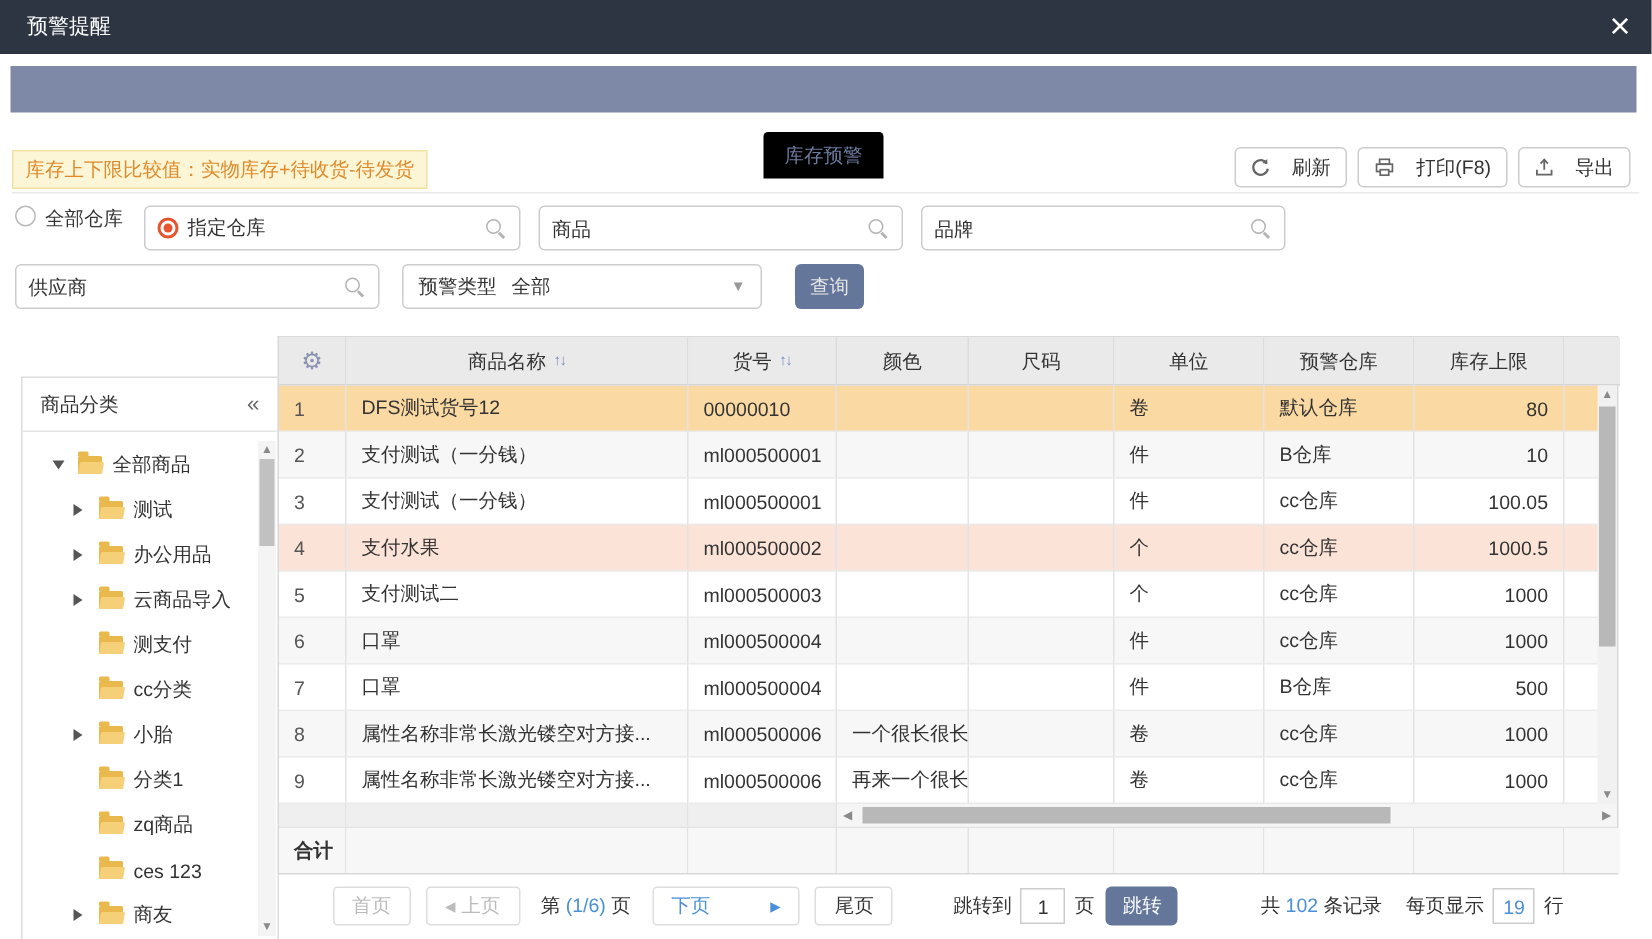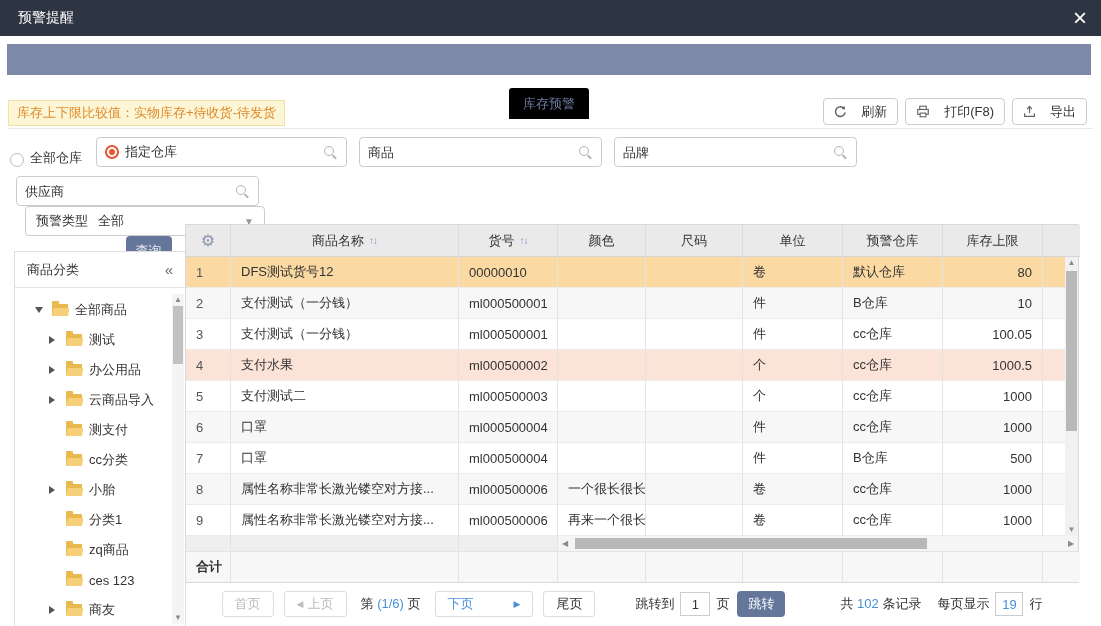--- a/index.html
+++ b/index.html
@@ -19,22 +19,22 @@
 
   
   .notice { position:absolute; left:8px; top:100px; background:#fcf6d6; border:1px solid #f2e1a2;
     color:#df8a2a; font-size:13px; padding:3px 8px; }
   .toolbar { position:absolute; right:14px; top:98px; display:flex; gap:7px; }
   .tbtn { height:27px; background:#fff; border:1px solid #ccc; border-radius:4px; padding:0 10px;
     font-size:13px; color:#333; display:flex; align-items:center; gap:14px; cursor:pointer; }
   .divider { position:absolute; left:8px; top:128px; width:1085px; height:1px; background:#e9e9e9; }
 
   
-  .frow1 { position:absolute; left:10px; top:137px; display:flex; align-items:flex-end; }
-  .frow2 { position:absolute; left:10px; top:176px; display:flex; align-items:center;flex-direction:column; }
+  .frow1 { position:absolute; left:10px; top:137px; display:flex; align-items:flex-start; }
+  .frow2 { position:absolute; left:10px; top:176px; display:flex; align-items:center; }
   .radio { width:14px; height:14px; border-radius:50%; border:1px solid #b9b9b9; background:#fff; flex:0 0 auto; }
   .radio.sel { border:2px solid #e8542f; position:relative; }
   .radio.sel::after { content:""; position:absolute; inset:2px; border-radius:50%; background:#e8542f; }
   .rlabel { font-size:13px; color:#333; margin-left:6px; }
   .inbox { height:30px; border:1px solid #ccc; border-radius:4px; background:#fff; display:flex;
     align-items:center; padding:0 8px; position:relative; }
   .inbox input { border:none; outline:none; flex:1; font-size:13px; color:#333; background:transparent; width:100%; }
   .inbox input::placeholder { color:#333; opacity:1; }
   .mag { position:relative; width:15px; height:15px; flex:0 0 auto; cursor:pointer; }
   .mag::before { content:""; position:absolute; top:1px; left:1px; width:8px; height:8px;

